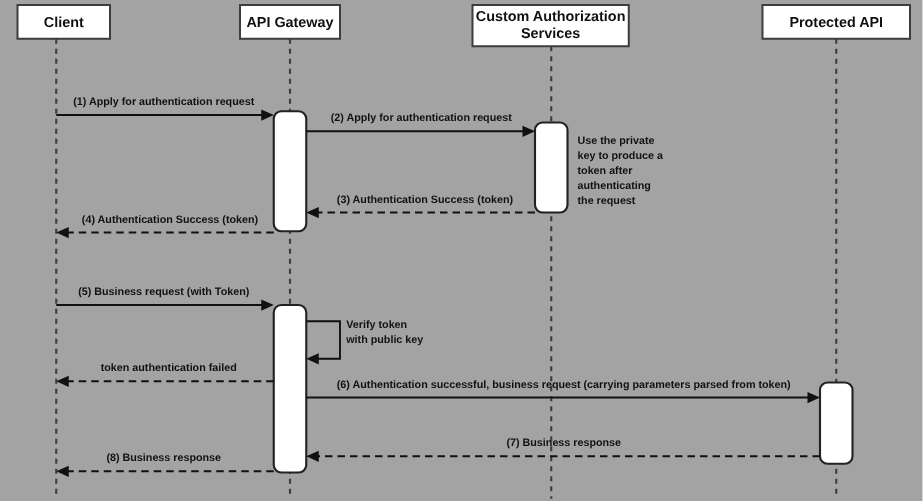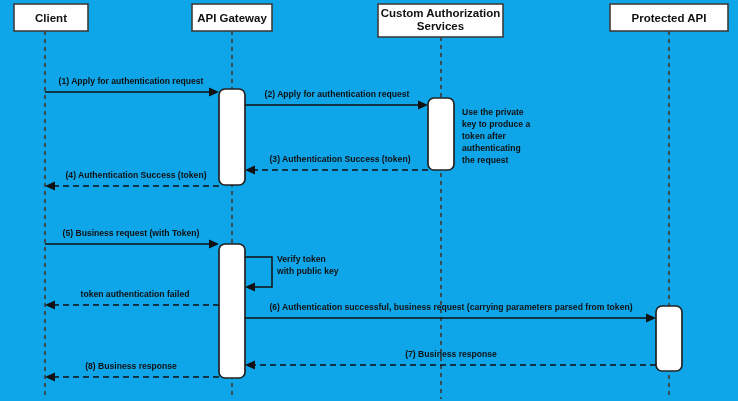--- a/index.html
+++ b/index.html
@@ -4,21 +4,21 @@
 <style>
   html, body {
     margin: 0;
     padding: 0;
     background: #ffffff;
   }
   #diagram-root {
     position: relative;
     width: 738px;
     height: 401px;
-    background: #0ea5e9;
+    background: #a3a3a3;
     font-family: "Liberation Sans", sans-serif;
     overflow: hidden;
   }
   #diagram-svg {
     position: absolute;
     left: 0;
     top: 0;
     width: 738px;
     height: 401px;
   }

